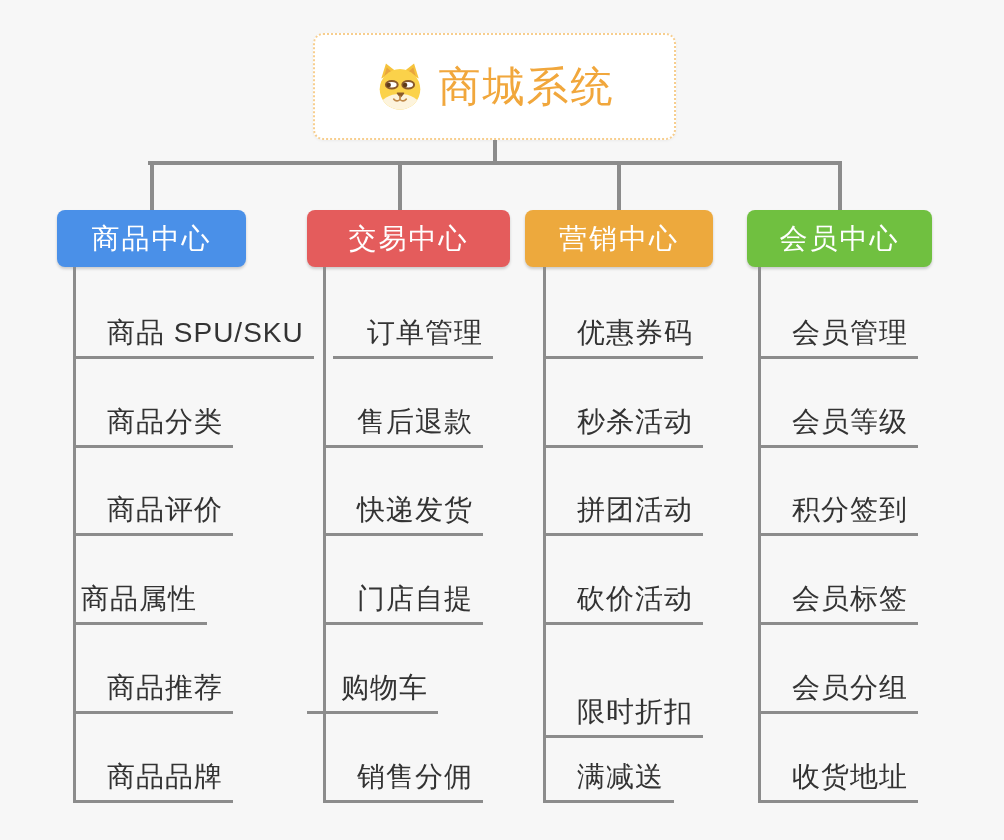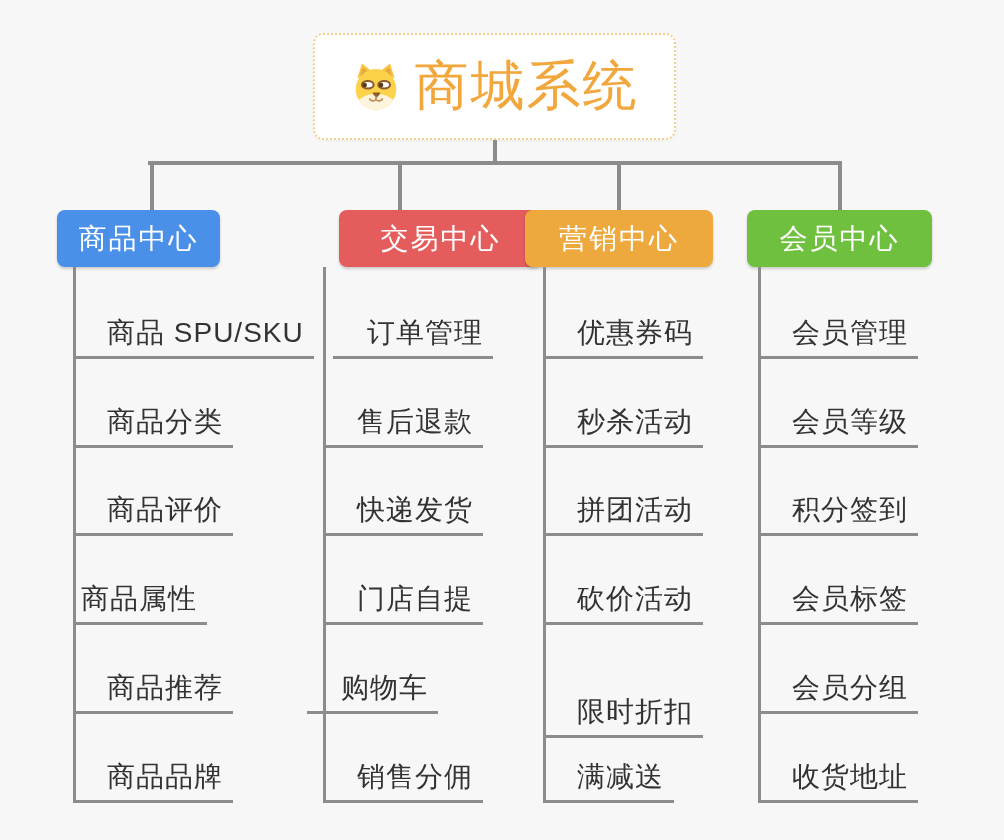--- a/index.html
+++ b/index.html
@@ -19,21 +19,21 @@
     width:363px; height:107px;
     box-sizing:border-box;
     background:#ffffff;
     border:2px dotted #f7ce8e;
     border-radius:10px;
     display:flex; align-items:center; justify-content:center;
     gap:14px;
     box-shadow:0 1px 3px rgba(0,0,0,0.05);
   }
   .root-title {
-    font-size:54px;
+    font-size:42px;
     letter-spacing:2px;
     color:#f1a73c;
     font-weight:500;
     white-space:nowrap;
   }
   .dog-icon { width:50px; height:52px; flex:0 0 auto; }
   
   .cline { position:absolute; background:#8c8c8c; }
   
   .branch-node {
@@ -96,30 +96,30 @@
       <path d="M32 45 v3.5 M24 48.5 q4 4.5 8 0.5 q4 4 8 -0.5" fill="none" stroke="#c08a4a" stroke-width="2.2" stroke-linecap="round"></path>
     </svg>
     <span class="root-title">商城系统</span>
   </div>
 
   <div class="cline" style="left:493px; top:140px; width:4px; height:25px;"></div>
   <div class="cline" style="left:148px; top:161px; width:693px; height:4px;"></div>
 
   <div id="branches-layer">
       <div class="cline" style="left: 149.5px; top: 161px; width: 4px; height: 49px;"></div>
-      <div class="branch-node" style="left: 57px; width: 163px; background: rgb(74, 144, 232);">商品中心</div>
+      <div class="branch-node" style="left: 57px; width: 189px; background: rgb(74, 144, 232);">商品中心</div>
       <div class="branch-vline" style="left: 73px; top: 267px; height: 536px;"></div>
       <div class="leaf-node" style="left: 73px; top: 316px;">商品 SPU/SKU</div>
       <div class="leaf-node" style="left: 73px; top: 405px;">商品分类</div>
       <div class="leaf-node" style="left: 73px; top: 493px;">商品评价</div>
       <div class="leaf-node" style="left: 73px; top: 582px; padding-left: 8px;">商品属性</div>
       <div class="leaf-node" style="left: 73px; top: 671px;">商品推荐</div>
       <div class="leaf-node" style="left: 73px; top: 760px;">商品品牌</div>
       <div class="cline" style="left: 397.5px; top: 161px; width: 4px; height: 49px;"></div>
-      <div class="branch-node" style="left: 307px; width: 203px; background: rgb(228, 92, 92); margin-left: 32px;">交易中心</div>
+      <div class="branch-node" style="left: 307px; width: 203px; background: rgb(228, 92, 92);">交易中心</div>
       <div class="branch-vline" style="left: 323px; top: 267px; height: 536px;"></div>
       <div class="leaf-node" style="left: 323px; top: 316px; margin-left: 10px;">订单管理</div>
       <div class="leaf-node" style="left: 323px; top: 405px;">售后退款</div>
       <div class="leaf-node" style="left: 323px; top: 493px;">快递发货</div>
       <div class="leaf-node" style="left: 323px; top: 582px;">门店自提</div>
       <div class="leaf-node" style="left: 307px; top: 671px;">购物车</div>
       <div class="leaf-node" style="left: 323px; top: 760px;">销售分佣</div>
       <div class="cline" style="left: 617px; top: 161px; width: 4px; height: 49px;"></div>
       <div class="branch-node" style="left: 525px; width: 188px; background: rgb(237, 169, 61);">营销中心</div>
       <div class="branch-vline" style="left: 543px; top: 267px; height: 536px;"></div>

